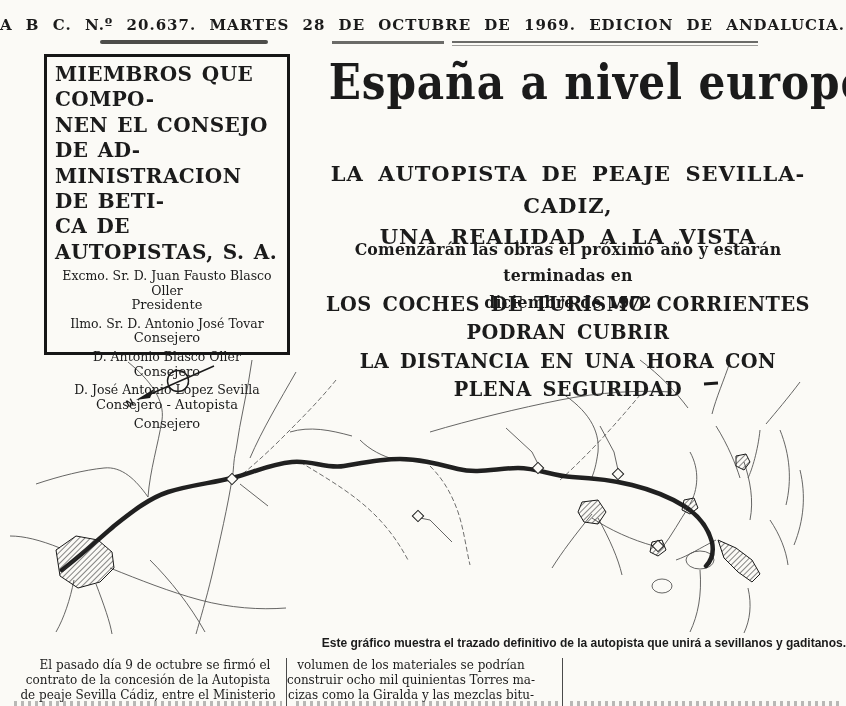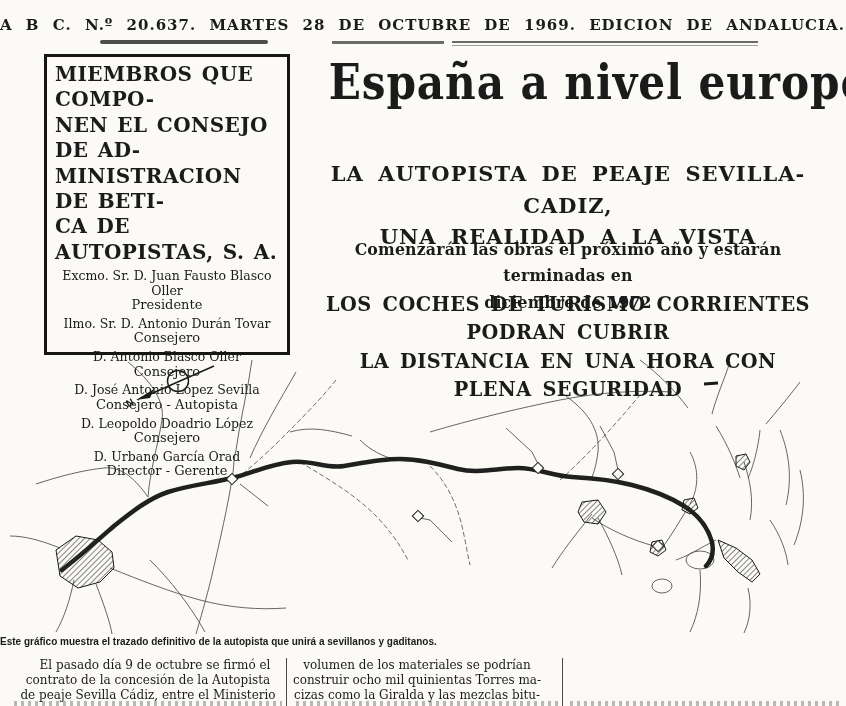--- a/index.html
+++ b/index.html
@@ -28,26 +28,26 @@
   .h-deck{top:158px;font-weight:bold;font-size:21px;letter-spacing:1px;word-spacing:6px;
           line-height:1.5;white-space:pre-line;}
   .h-kicker{top:236px;font-weight:bold;font-size:17.5px;line-height:1.5;white-space:pre-line;
             transform:scaleX(.9);transform-origin:center;letter-spacing:.2px;}
   .h-subdeck{top:290px;font-weight:bold;font-size:21px;line-height:1.35;white-space:pre-line;
              transform:scaleX(.92);transform-origin:center;letter-spacing:.5px;word-spacing:4px;}
   
   .map{position:absolute;left:0;top:352px;width:846px;height:284px;}
   .map svg{position:absolute;left:0;top:0;z-index:1;}
   
-  .caption{position:absolute;top:636px;left:0;width:100%;text-align:left;
-           font-family:"Liberation Sans",sans-serif;font-weight:bold;font-size:10px;}
+  .caption{position:absolute;top:636px;left:0;width:100%;text-align:right;
+           font-family:"Liberation Sans",sans-serif;font-weight:bold;font-size:12px;}
   .col{position:absolute;top:658px;font-size:12px;line-height:15px;white-space:pre-line;
        text-align:center;}
   .col1{left:14px;width:268px;text-indent:14px;}
-  .col2{left:286px;width:262px;}
+  .col2{left:280px;width:262px;}
   .col3{left:570px;width:272px;}
   .vdiv{position:absolute;top:658px;width:1px;height:48px;background:#4a4a4a;}
   .vdiv1{left:286px;} .vdiv2{left:562px;}
   .clipped-row{position:absolute;top:701px;height:5px;opacity:.4;
     background:repeating-linear-gradient(90deg,#555 0 3px,transparent 3px 7px);}
 </style>
 </head>
 <body>
 
 <div id="page">
@@ -61,38 +61,33 @@
   <div class="board-box">
     <div class="board-title">MIEMBROS QUE COMPO-
 NEN EL CONSEJO DE AD-
 MINISTRACION DE BETI-
 CA DE AUTOPISTAS, S. A.</div>
     <div class="member">
       <div class="member-name">Excmo. Sr. D. Juan Fausto Blasco Oller</div>
       <div class="member-role">Presidente</div>
     </div>
     <div class="member">
-      <div class="member-name">Ilmo. Sr. D. Antonio Durán Tovar</div>
+      <div class="member-name">Ilmo. Sr. D. Antonio José Tovar</div>
       <div class="member-role">Consejero</div>
     </div>
     <div class="member">
       <div class="member-name">D. Antonio Blasco Oller</div>
       <div class="member-role">Consejero</div>
     </div>
     <div class="member">
       <div class="member-name">D. José Antonio López Sevilla</div>
       <div class="member-role">Consejero - Autopista</div>
     </div>
     <div class="member">
-      <div class="member-name">D. Leopoldo Doadrio López</div>
       <div class="member-role">Consejero</div>
-    </div>
-    <div class="member">
-      <div class="member-name">D. Urbano García Orad</div>
-      <div class="member-role">Director - Gerente</div>
     </div>
   </div>
 
   <div class="headline-col h-main">España a nivel europeo</div>
   <div class="headline-col h-deck">LA AUTOPISTA DE PEAJE SEVILLA-CADIZ,
 UNA REALIDAD A LA VISTA</div>
   <div class="headline-col h-kicker">Comenzarán las obras el próximo año y estarán terminadas en
 diciembre de 1972</div>
   <div class="headline-col h-subdeck">LOS COCHES DE TURISMO CORRIENTES PODRAN CUBRIR
 LA DISTANCIA EN UNA HORA CON PLENA SEGURIDAD</div>

